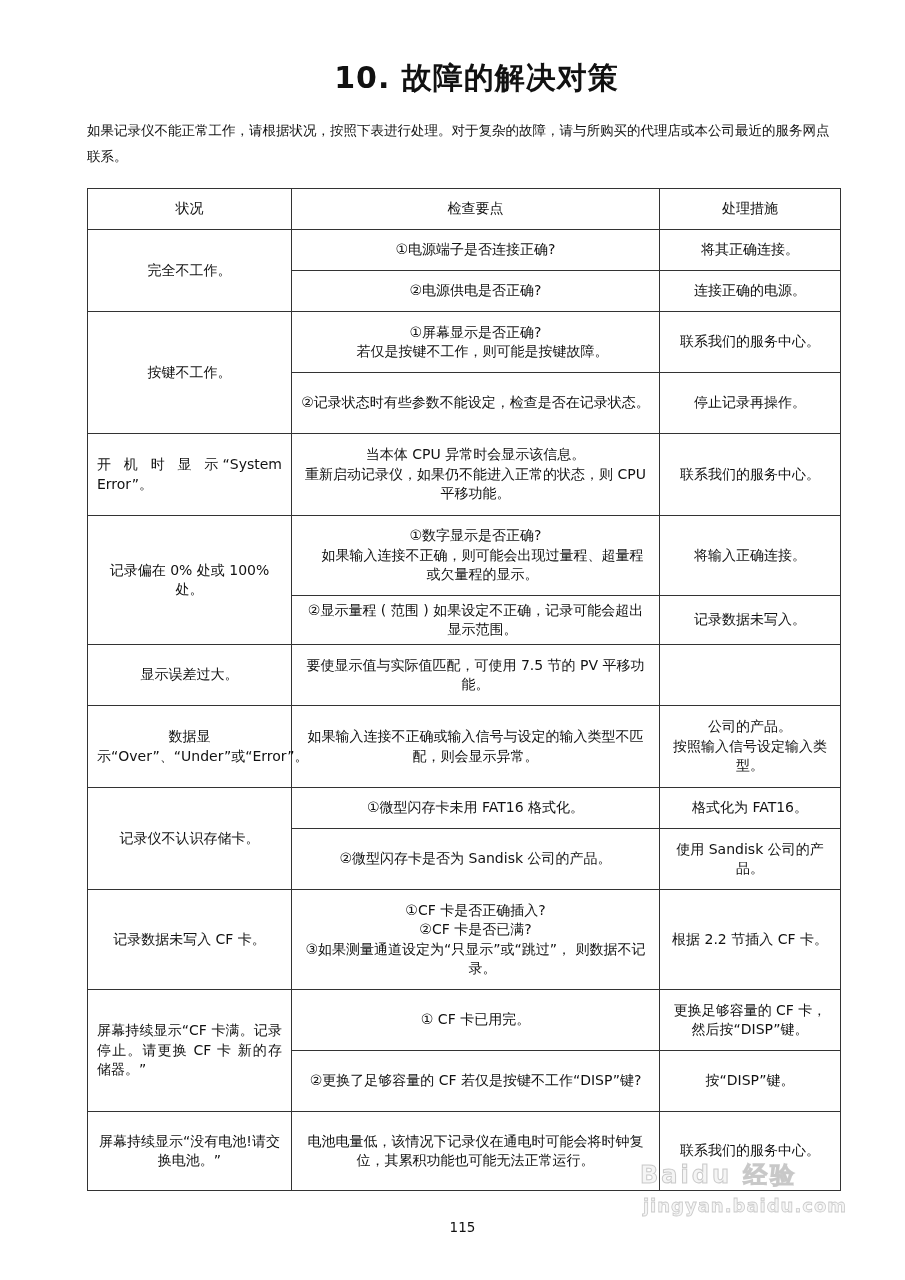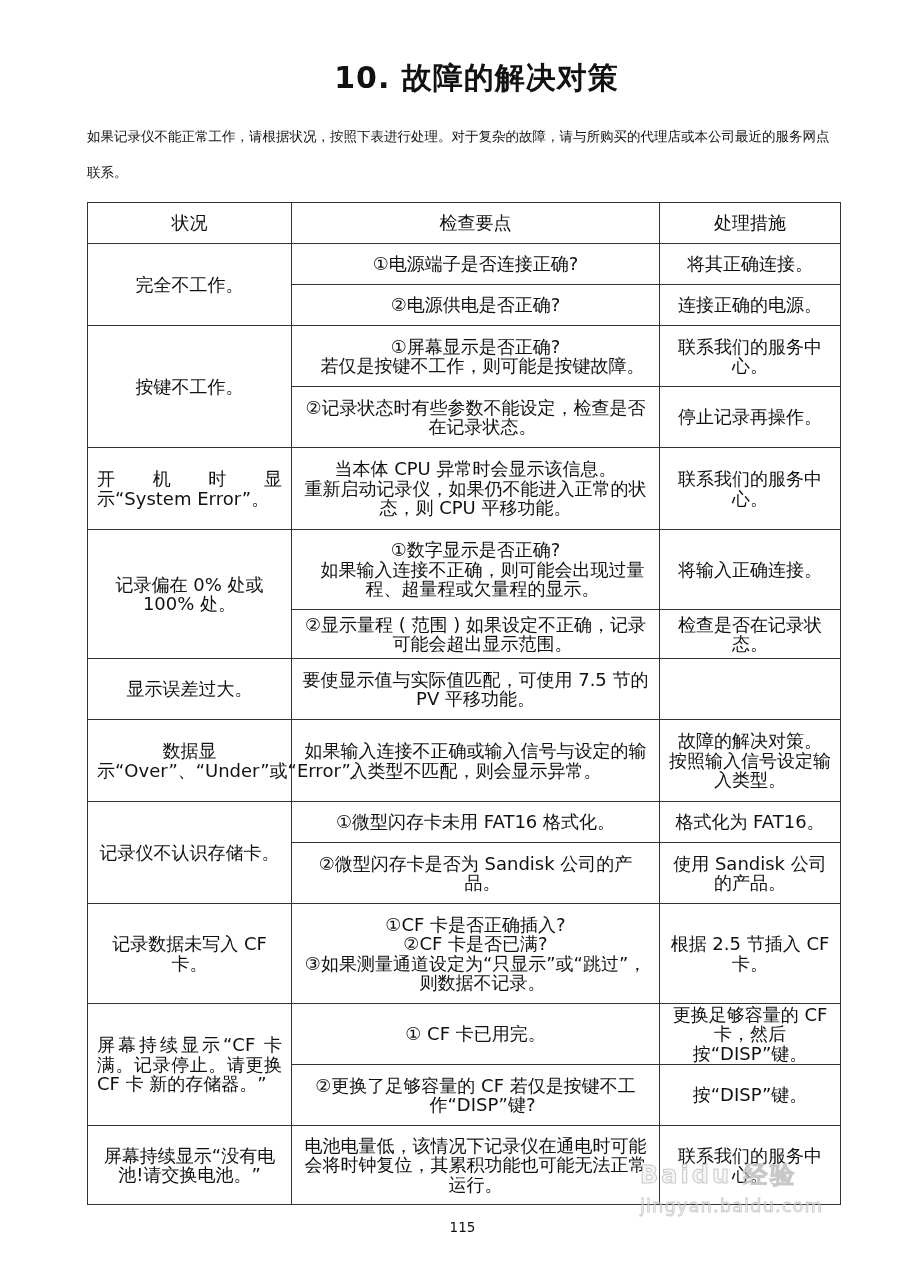--- a/index.html
+++ b/index.html
@@ -9,26 +9,26 @@
       color: #111111;
     }
     .title {
       position: absolute; left: 0; width: 905px; top: 58px;
       text-align: center; font-size: 30px; font-weight: bold; letter-spacing: 1px;
       line-height: 40px;
       margin-left: 24px;
     }
     .intro {
       position: absolute; left: 87px; width: 755px; top: 118px;
-      font-size: 13.5px; line-height: 36px;
+      font-size: 13.5px; line-height: 26px; font-family: Liberation Serif, serif;
     }
     table.tbl {
-      position: absolute; left: 87px; top: 202px; width: 753px;
+      position: absolute; left: 87px; top: 188px; width: 753px;
       border-collapse: collapse; table-layout: fixed;
-      font-size: 18px; line-height: 19.5px;
+      font-size: 14px; line-height: 19.5px;
     }
     table.tbl td, table.tbl th {
       border: 1.5px solid #333333; padding: 0 9px; vertical-align: middle;
       font-weight: normal; text-align: center;
     }
     table.tbl th { text-align: center; height: 40px; }
     .sub { display: block; padding-left: 14px; text-indent: -14px; }
     .line { display: block; }
     .page-num {
       position: absolute; left: 0; width: 925px; top: 1219px; text-align: center;
@@ -36,22 +36,22 @@
     }
     .watermark {
       position: absolute; left: 640px; top: 1155px; width: 210px; height: 80px;
       pointer-events: none; color: rgba(200,200,200,0.75);
     }
     .wm-brand {
       font-size: 24px; font-weight: bold; letter-spacing: 3px; line-height: 40px;
       -webkit-text-stroke: 1px rgba(170,170,170,0.6); color: rgba(235,235,235,0.5);
     }
     .wm-url {
-      font-size: 18px; font-weight: normal; letter-spacing: 1px; line-height: 22px;
-      -webkit-text-stroke: 0.8px rgba(170,170,170,0.6); color: rgba(235,235,235,0.5);
+      font-size: 18px; font-weight: bold; letter-spacing: 1px; line-height: 22px;
+      -webkit-text-stroke: 0.8px rgba(170,170,170,0.6); color: rgba(235,235,235,0.5); text-align: center;
     }
   </style>
 </head>
 <body>
 
 <div class="title">10.  故障的解决对策</div>
 <div class="intro">如果记录仪不能正常工作，请根据状况，按照下表进行处理。对于复杂的故障，请与所购买的代理店或本公司最近的服务网点联系。</div>
 
 <table class="tbl">
   <colgroup>
@@ -111,34 +111,34 @@
       <td>
         <span class="sub">①数字显示是否正确?</span>
         <span class="sub" style="padding-left:14px;text-indent:0">如果输入连接不正确，则可能会出现过量程、超量程或欠量程的显示。</span>
       </td>
       <td>将输入正确连接。</td>
     </tr>
     <tr style="height:49px">
       <td>
           <span class="sub">②显示量程 ( 范围 ) 如果设定不正确，记录可能会超出显示范围。</span>
         </td>
-      <td>检查是否在记录状态。</td>
+      <td>记录数据未写入。</td>
     </tr>
 
     <tr style="height:61px">
       <td>显示误差过大。</td>
       <td>要使显示值与实际值匹配，可使用 7.5 节的 PV 平移功能。</td>
       <td></td>
     </tr>
 
     <tr style="height:82px">
       <td>数据显示“Over”、“Under”或“Error”。</td>
       <td>如果输入连接不正确或输入信号与设定的输入类型不匹配，则会显示异常。</td>
       <td>
-        <span class="line">故障的解决对策。</span>
+        <span class="line">公司的产品。</span>
         <span class="line">按照输入信号设定输入类型。</span>
       </td>
     </tr>
 
     <tr style="height:41px">
       <td rowspan="2">记录仪不认识存储卡。</td>
       <td>
           <span class="sub">①微型闪存卡未用 FAT16 格式化。</span>
         </td>
       <td>格式化为 FAT16。</td>
@@ -150,21 +150,21 @@
       <td>使用 Sandisk 公司的产品。</td>
     </tr>
 
     <tr style="height:100px">
       <td>记录数据未写入 CF 卡。</td>
       <td>
         <span class="sub">①CF 卡是否正确插入?</span>
         <span class="sub">②CF 卡是否已满?</span>
         <span class="sub">③如果测量通道设定为“只显示”或“跳过”， 则数据不记录。</span>
       </td>
-      <td>根据 2.5 节插入 CF 卡。</td>
+      <td>根据 2.2 节插入 CF 卡。</td>
     </tr>
 
     <tr style="height:61px">
       <td rowspan="2" style="text-align:justify">屏幕持续显示“CF 卡满。记录停止。请更换 CF 卡 新的存储器。”</td>
       <td>
           <span class="sub">① CF 卡已用完。</span>
         </td>
       <td>更换足够容量的 CF 卡，然后按“DISP”键。</td>
     </tr>
     <tr style="height:61px">

